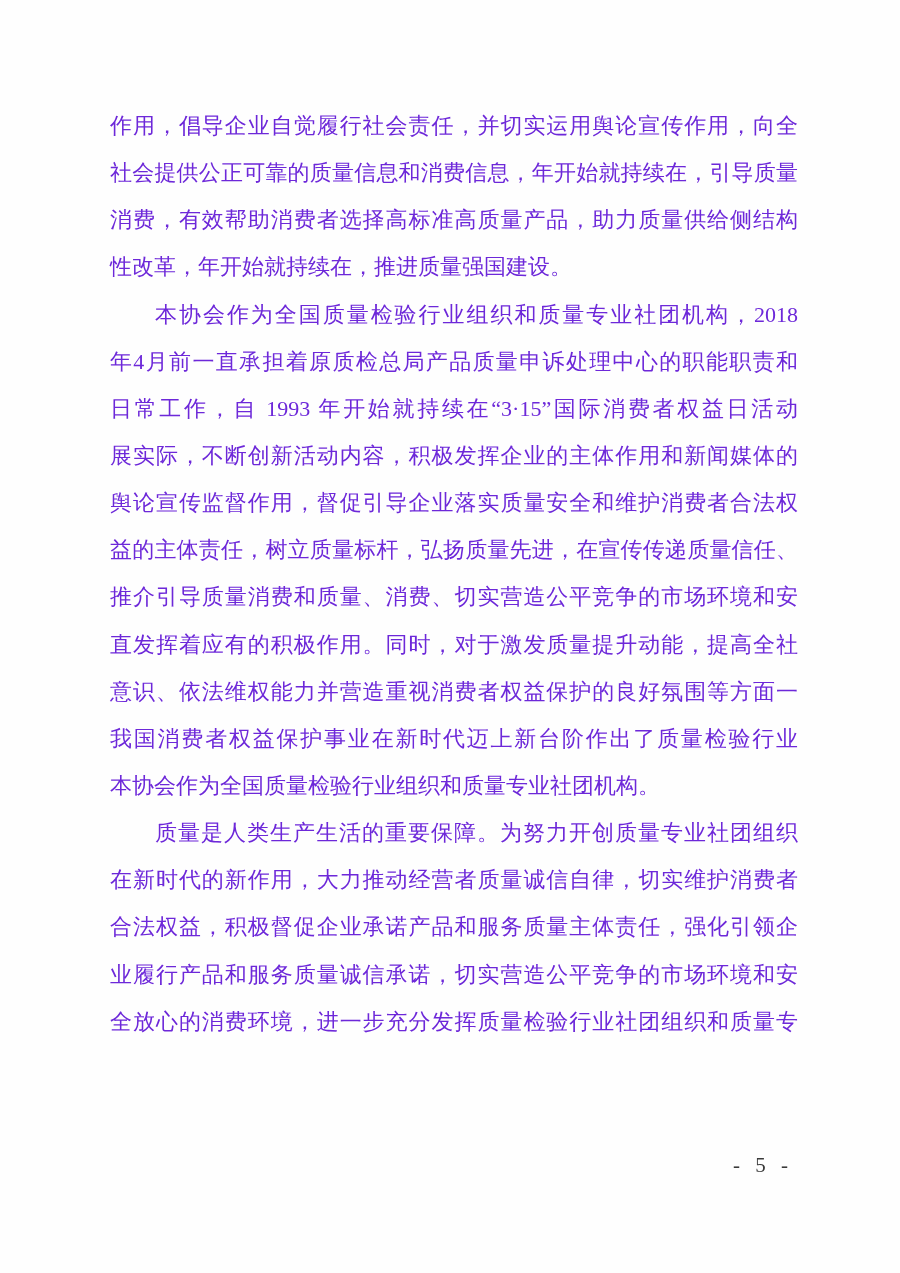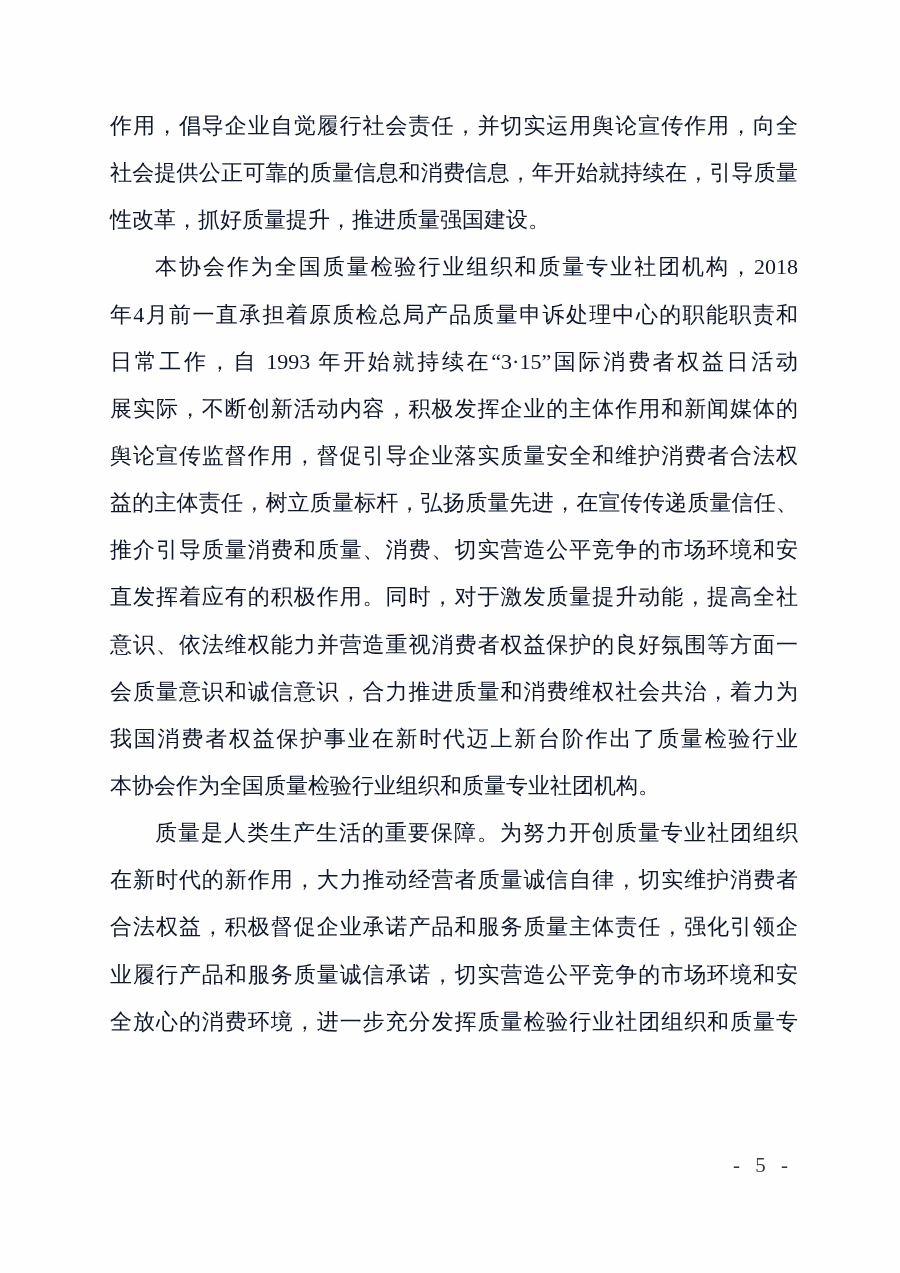--- a/index.html
+++ b/index.html
@@ -45,34 +45,34 @@
     font-size: 21px;
     letter-spacing: 5px;
     line-height: 26px;
     white-space: nowrap;
   }
 </style>
 </head>
 <body>
 
 <div class="page">
-  <div class="text-body" id="text-body" style="color: #0f172a;">
+  <div class="text-body" id="text-body" style="color: #6d28d9;">
       <div class="text-line">作用，倡导企业自觉履行社会责任，并切实运用舆论宣传作用，向全</div>
       <div class="text-line">社会提供公正可靠的质量信息和消费信息，年开始就持续在，引导质量</div>
-      <div class="text-line para-end">性改革，抓好质量提升，推进质量强国建设。</div>
+      <div class="text-line">消费，有效帮助消费者选择高标准高质量产品，助力质量供给侧结构</div>
+      <div class="text-line para-end">性改革，年开始就持续在，推进质量强国建设。</div>
       <div class="text-line indent">本协会作为全国质量检验行业组织和质量专业社团机构，2018</div>
       <div class="text-line">年4月前一直承担着原质检总局产品质量申诉处理中心的职能职责和</div>
       <div class="text-line">日常工作，自 1993 年开始就持续在“3·15”国际消费者权益日活动</div>
       <div class="text-line">展实际，不断创新活动内容，积极发挥企业的主体作用和新闻媒体的</div>
       <div class="text-line">舆论宣传监督作用，督促引导企业落实质量安全和维护消费者合法权</div>
       <div class="text-line">益的主体责任，树立质量标杆，弘扬质量先进，在宣传传递质量信任、</div>
       <div class="text-line">推介引导质量消费和质量、消费、切实营造公平竞争的市场环境和安</div>
       <div class="text-line">直发挥着应有的积极作用。同时，对于激发质量提升动能，提高全社</div>
       <div class="text-line">意识、依法维权能力并营造重视消费者权益保护的良好氛围等方面一</div>
-      <div class="text-line">会质量意识和诚信意识，合力推进质量和消费维权社会共治，着力为</div>
       <div class="text-line">我国消费者权益保护事业在新时代迈上新台阶作出了质量检验行业</div>
       <div class="text-line para-end">本协会作为全国质量检验行业组织和质量专业社团机构。</div>
       <div class="text-line indent">质量是人类生产生活的重要保障。为努力开创质量专业社团组织</div>
       <div class="text-line">在新时代的新作用，大力推动经营者质量诚信自律，切实维护消费者</div>
       <div class="text-line">合法权益，积极督促企业承诺产品和服务质量主体责任，强化引领企</div>
       <div class="text-line">业履行产品和服务质量诚信承诺，切实营造公平竞争的市场环境和安</div>
       <div class="text-line">全放心的消费环境，进一步充分发挥质量检验行业社团组织和质量专</div>
     </div>
   <div class="page-number">- 5 -</div>
 </div>

